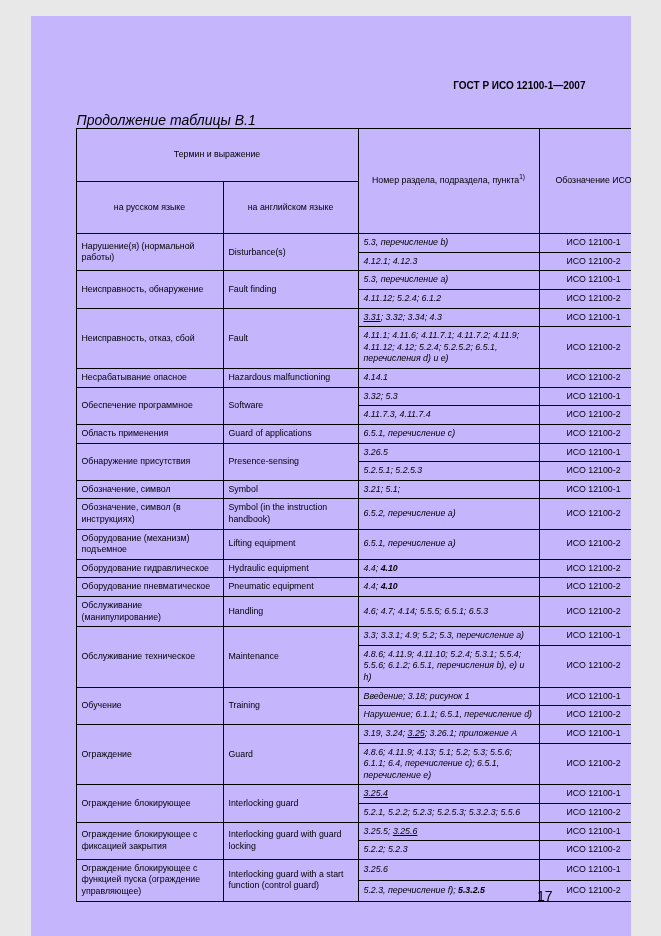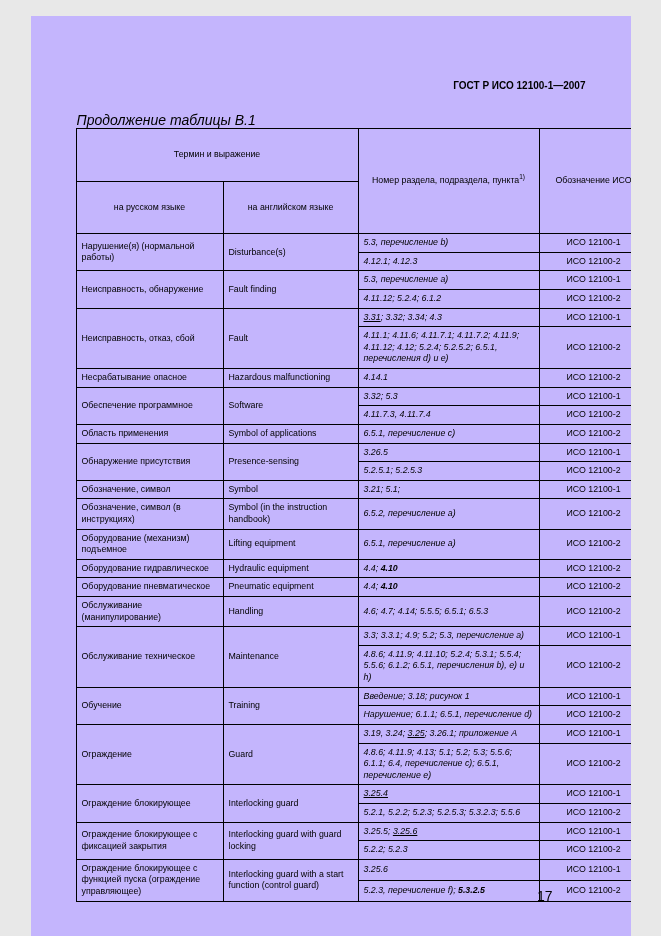--- a/index.html
+++ b/index.html
@@ -131,21 +131,21 @@
           <td rowspan="2" class="term-en">Software</td>
           <td class="ref"><span>3.32; 5.3</span></td>
           <td class="iso">ИСО 12100-1</td>
         </tr>
         <tr>
           <td class="ref"><span>4.11.7.3, 4.11.7.4</span></td>
           <td class="iso">ИСО 12100-2</td>
         </tr>
         <tr>
           <td rowspan="1" class="term-ru">Область применения</td>
-          <td rowspan="1" class="term-en">Symbol of applications</td>
+          <td rowspan="1" class="term-en">Guard of applications</td>
           <td class="ref"><span>6.5.1, перечисление c)</span></td>
           <td class="iso">ИСО 12100-2</td>
         </tr>
         <tr>
           <td rowspan="2" class="term-ru">Обнаружение присутствия</td>
           <td rowspan="2" class="term-en">Presence-sensing</td>
           <td class="ref"><span>3.26.5</span></td>
           <td class="iso">ИСО 12100-1</td>
         </tr>
         <tr>

